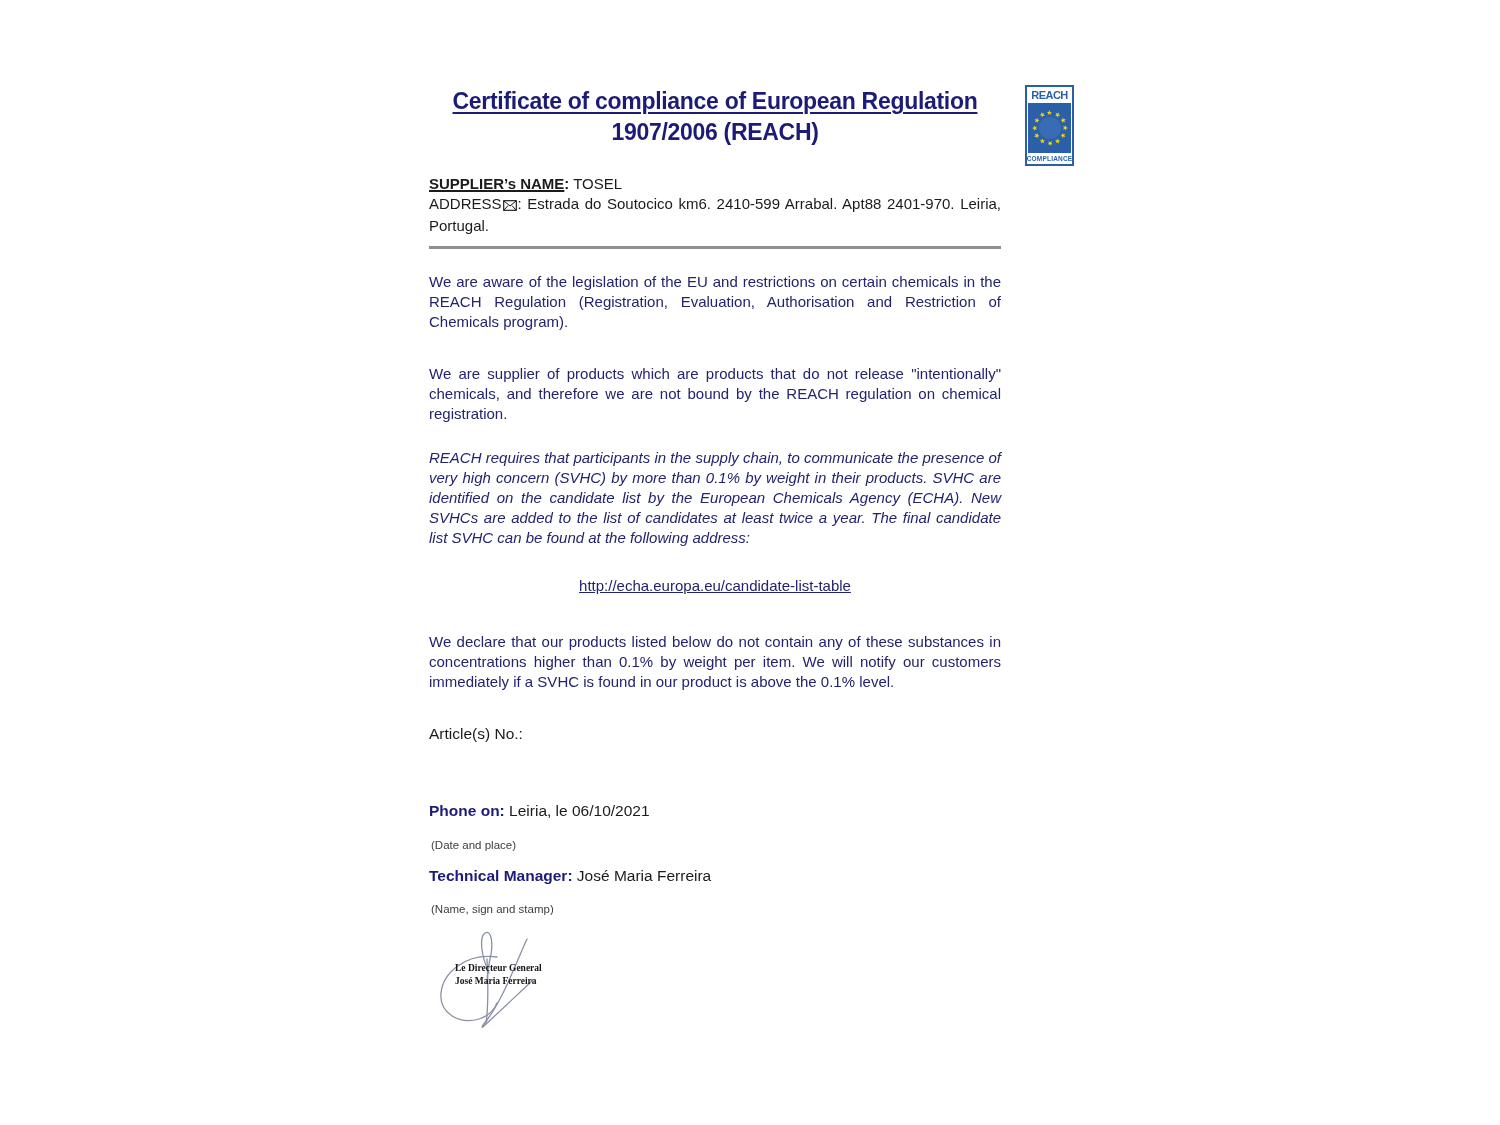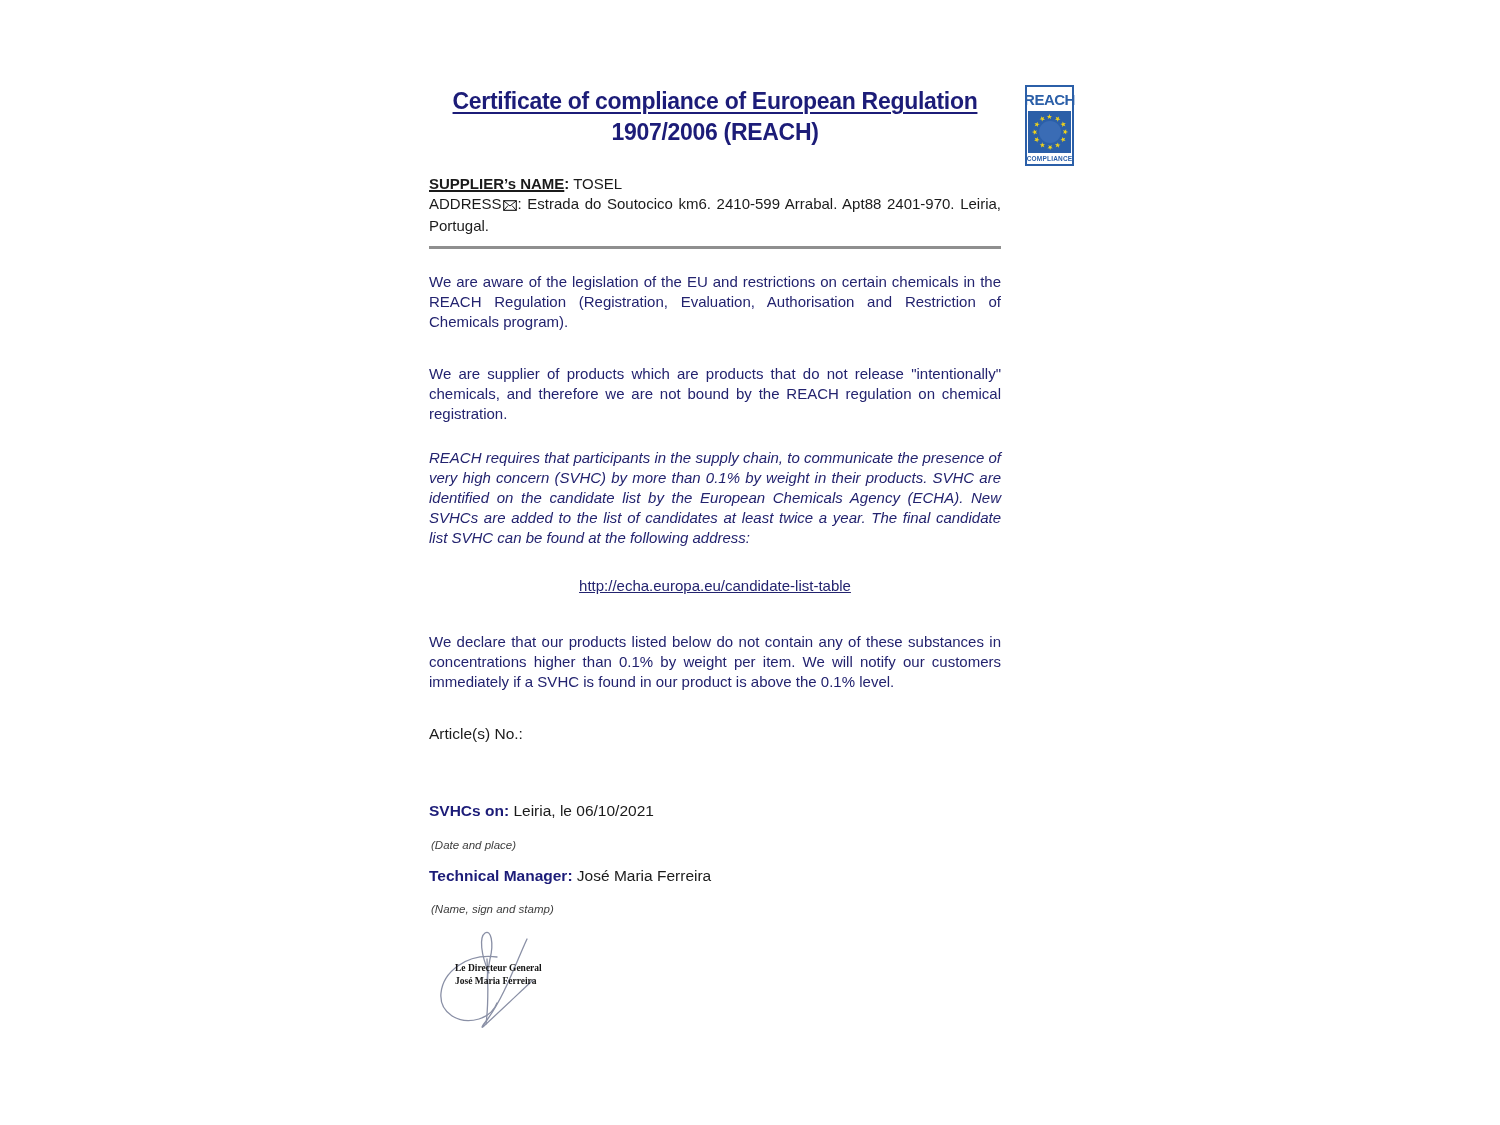--- a/index.html
+++ b/index.html
@@ -22,22 +22,22 @@
   .title{margin-top:86px;text-align:center;color:var(--navy-title);
     font-weight:bold;font-size:23px;line-height:31px;letter-spacing:-0.3px;}
   .title .l1{display:block;white-space:nowrap;text-decoration:underline;
     text-decoration-thickness:2px;text-underline-offset:3px;}
   .title .l2{display:block;}
 
   
   .logo{position:absolute;left:1025px;top:85px;width:49px;height:81px;
     border:2px solid var(--logo-blue);background:#fff;box-sizing:border-box;
     display:flex;flex-direction:column;}
-  .logo-top{height:24px;display:flex;align-items:center;justify-content:center;
-    color:var(--logo-blue);font-weight:800;font-size:15px;letter-spacing:-0.5px;}
+  .logo-top{height:16px;display:flex;align-items:center;justify-content:center;
+    color:var(--logo-blue);font-weight:800;font-size:11px;letter-spacing:-0.5px;}
   .logo-mid{flex:1;position:relative;background:var(--logo-blue);margin:0 1px;}
   .logo-mid .inner-circle{position:absolute;left:50%;top:50%;width:22px;height:22px;
     margin:-11px 0 0 -11px;border-radius:50%;background:#3a6cb5;}
   .star{position:absolute;left:50%;top:50%;width:10px;height:10px;margin:-5px 0 0 -5px;
     display:flex;align-items:center;justify-content:center;
     color:var(--star);font-size:7px;line-height:10px;}
   .logo-bottom{height:11px;display:flex;align-items:center;justify-content:center;
     color:var(--logo-blue);font-weight:bold;font-size:6.5px;letter-spacing:0.2px;}
 
   
@@ -57,21 +57,21 @@
   .linkrow{margin-top:28px;text-align:center;font-size:15px;line-height:20px;}
   .linkrow a{color:var(--navy-body);text-decoration:underline;cursor:pointer;}
 
   .articles{margin-top:32px;font-size:15.5px;line-height:20px;color:var(--ink);}
 
   .sign-line{margin-top:0;font-size:15.5px;line-height:20px;color:var(--ink);}
   .made-on{margin-top:57px;}
   .tech-mgr{margin-top:13px;}
   .sign-line .lbl{font-weight:bold;color:var(--navy-title);}
   .italic{}
-  .hint{font-size:11.5px;line-height:16px;color:var(--hint);font-style:italic;margin:1px 0 0 2px;}
+  .hint{font-size:11.5px;line-height:16px;color:var(--hint);margin:1px 0 0 2px;}
 
   
   .signature{position:relative;margin-top:8px;height:120px;}
   .scribble{position:absolute;left:6px;top:0;}
   .stamp{position:absolute;left:26px;top:37px;font-family:"Liberation Serif",serif;
     font-size:9.5px;line-height:13px;color:#141414;font-weight:bold;white-space:nowrap;}
 </style>
 </head>
 <body>
 
@@ -123,21 +123,21 @@
     <p class="para p3">REACH requires that participants in the supply chain, to communicate the presence of very high concern (SVHC) by more than 0.1% by weight in their products. SVHC are identified on the candidate list by the European Chemicals Agency (ECHA). New SVHCs are added to the list of candidates at least twice a year. The final candidate list SVHC can be found at the following address:</p>
 
     <div class="linkrow">
       <a>http://echa.europa.eu/candidate-list-table</a>
     </div>
 
     <p class="para p4">We declare that our products listed below do not contain any of these substances in concentrations higher than 0.1% by weight per item. We will notify our customers immediately if a SVHC is found in our product is above the 0.1% level.</p>
 
     <p class="articles">Article(s) No.:</p>
 
-    <p class="sign-line made-on"><span class="lbl">SVHCs on:</span><span class="italic"> Leiria, le </span><span>06/10/2021</span></p>
+    <p class="sign-line made-on"><span class="lbl">Phone on:</span><span class="italic"> Leiria, le </span><span>06/10/2021</span></p>
     <p class="hint">(Date and place)</p>
 
     <p class="sign-line tech-mgr"><span class="lbl">Technical Manager:</span><span class="italic"> José Maria Ferreira</span></p>
     <p class="hint">(Name, sign and stamp)</p>
 
     <div class="signature">
       <svg class="scribble" width="120" height="118" viewBox="0 0 120 118">
         <g fill="none" stroke="#8a90a6" stroke-width="1.3" stroke-linecap="round">
           <path d="M54,48 C46,30 44,12 50,8 C56,4 59,18 55,34 C53,42 52,50 52,58"></path>
           <path d="M62,32 C30,28 8,48 6,68 C4,88 24,100 44,94 C54,91 60,84 62,78"></path>

